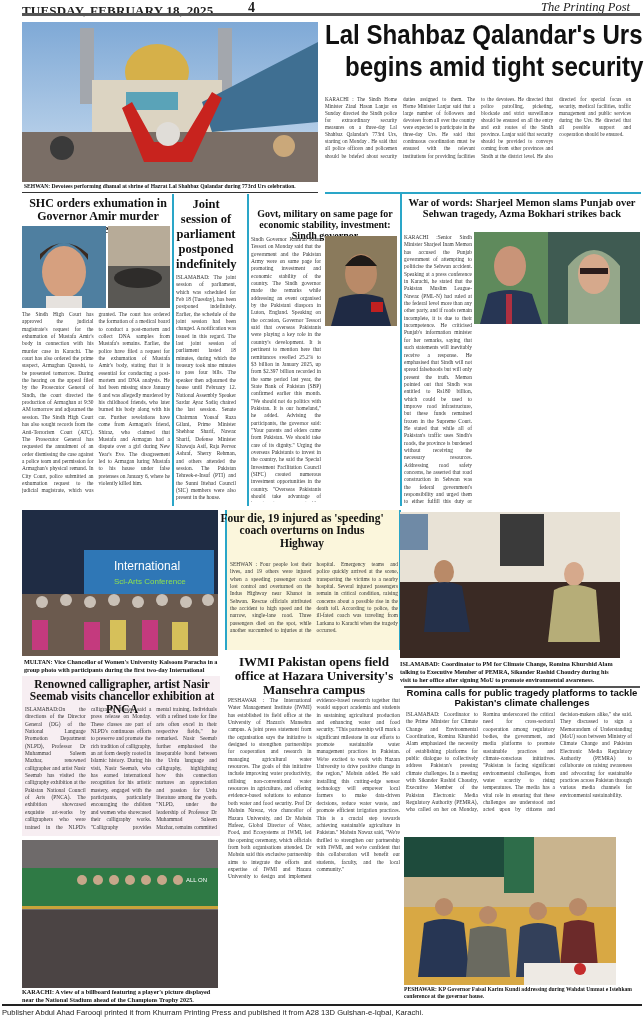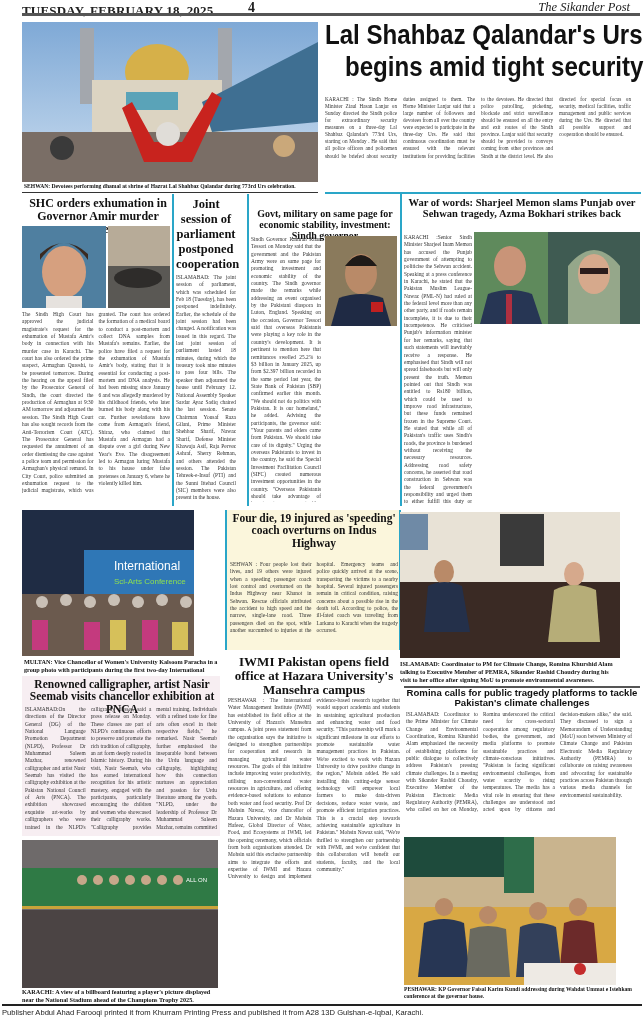--- a/index.html
+++ b/index.html
@@ -20,21 +20,21 @@
 .cyan-v{width:2px;background:#2aa6c8}
 .cyan-h{height:2px;background:#2aa6c8}
 .footer{left:2px;top:1008px;font-family:"Liberation Sans",sans-serif;font-size:7.6px;color:#222}
 .foot-rule{left:2px;top:1004px;width:640px;height:1.5px;background:#222}
 </style>
 </head>
 <body>
 
 <div class="abs hdr-date">TUESDAY, FEBRUARY 18, 2025</div>
 <div class="abs hdr-page">4</div>
-<div class="abs hdr-name">The Sikander Post</div>
+<div class="abs hdr-name">The Printing Post</div>
 <div class="abs hdr-rule"></div>
 
 <div class="abs photo" style="left:22px;top:22px;width:296px;height:160px;">
   <svg width="296" height="160" viewBox="0 0 296 160">
     <defs>
         <linearGradient id="sky" x1="0" y1="0" x2="0" y2="1">
           <stop offset="0" stop-color="#7fa9d6"></stop>
           <stop offset="1" stop-color="#c9dcef"></stop>
         </linearGradient>
       </defs>
@@ -72,21 +72,21 @@
 <div class="abs photo" style="left:108px;top:226px;width:62px;height:82px;background:#9b9288;">
   <svg width="62" height="82">
       <rect width="62" height="82" fill="#b7ab98"></rect>
       <rect x="0" y="40" width="62" height="42" fill="#5a5854"></rect>
       <ellipse cx="30" cy="52" rx="24" ry="10" fill="#2e2c2a"></ellipse>
     </svg>
 </div>
 <div class="abs body cols2" style="left:22px;top:311px;width:148px;height:190px;">The Sindh High Court has approved the judicial magistrate's request for the exhumation of Mustafa Amir's body in connection with his murder case in Karachi. The court has also ordered the prime suspect, Armaghan Qureshi, to be presented tomorrow. During the hearing on the appeal filed by the Prosecutor General of Sindh, the court directed the production of Armaghan at 9:30 AM tomorrow and adjourned the session. The Sindh High Court has also sought records from the Anti-Terrorism Court (ATC). The Prosecutor General has requested the annulment of an order dismissing the case against a police team and permission for Armaghan's physical remand. In City Court, police submitted an exhumation request to the judicial magistrate, which was granted. The court has ordered the formation of a medical board to conduct a post-mortem and collect DNA samples from Mustafa's remains. Earlier, the police have filed a request for the exhumation of Mustafa Amir's body, stating that it is essential for conducting a post-mortem and DNA analysis. He had been missing since January 6 and was allegedly murdered by his childhood friends, who later burned his body along with his car. Further revelations have come from Armagan's friend, Shiraz, who claimed that Mustafa and Armagan had a dispute over a girl during New Year's Eve. The disagreement led to Armagan luring Mustafa to his house under false pretenses on January 6, where he violently killed him.</div>
 <div class="abs cyan-v" style="left:172px;top:194px;height:312px;"></div>
 
-<div class="abs head" style="left:176px;top:197px;width:60px;font-size:12.5px;line-height:1.2;">Joint session of parliament postponed cooperation</div>
+<div class="abs head" style="left:176px;top:197px;width:60px;font-size:12.5px;line-height:1.2;">Joint session of parliament postponed indefinitely</div>
 <div class="abs body" style="left:176px;top:274px;width:60px;height:228px;">ISLAMABAD: The joint session of parliament, which was scheduled for Feb 18 (Tuesday), has been postponed indefinitely. Earlier, the schedule of the joint session had been changed. A notification was issued in this regard. The last joint session of parliament lasted 18 minutes, during which the treasury took nine minutes to pass four bills. The speaker then adjourned the house until February 12. National Assembly Speaker Sardar Ayaz Sadiq chaired the last session. Senate Chairman Yousaf Raza Gilani, Prime Minister Shehbaz Sharif, Nawaz Sharif, Defense Minister Khawaja Asif, Raja Pervez Ashraf, Sherry Rehman, and others attended the session. The Pakistan Tehreek-e-Insaf (PTI) and the Sunni Ittehad Council (SIC) members were also present in the house.</div>
 <div class="abs cyan-v" style="left:247px;top:194px;height:312px;"></div>
 
 <div class="abs head" style="left:251px;top:209px;width:148px;font-size:10px;">Govt, military on same page for economic stability, investment: Sindh governor</div>
 <div class="abs photo" style="left:325px;top:236px;width:72px;height:90px;">
   <svg width="72" height="90">
       <rect width="72" height="90" fill="#8a7a5c"></rect>
       <ellipse cx="36" cy="38" rx="16" ry="20" fill="#b98a68"></ellipse>
       <path d="M20,30 Q36,8 52,30" fill="#1e1a18"></path>
       <path d="M6,90 L14,62 Q36,54 58,62 L66,90Z" fill="#1f2a44"></path>
@@ -108,21 +108,21 @@
 <div class="abs photo" style="left:548px;top:232px;width:92px;height:92px;">
   <svg width="92" height="92">
       <rect width="92" height="92" fill="#3f5b52"></rect>
       <path d="M20,92 L20,34 Q46,2 72,34 L72,92Z" fill="#95a78a"></path>
       <ellipse cx="46" cy="42" rx="16" ry="20" fill="#d6a98c"></ellipse>
       <rect x="32" y="36" width="28" height="6" fill="#2a1c1c"></rect>
     </svg>
 </div>
 <div class="abs body" style="left:404px;top:234px;width:68px;height:270px;">KARACHI :Senior Sindh Minister Sharjeel Inam Memon has accused the Punjab government of attempting to politicise the Sehwan accident. Speaking at a press conference in Karachi, he stated that the Pakistan Muslim League-Nawaz (PML-N) had ruled at the federal level more than any other party, and if roads remain incomplete, it is due to their incompetence. He criticised Punjab's information minister for her remarks, saying that such statements will inevitably receive a response. He emphasised that Sindh will not spread falsehoods but will only present the truth. Memon pointed out that Sindh was entitled to Rs180 billion, which could be used to improve road infrastructure, but these funds remained frozen in the Supreme Court. He stated that while all of Pakistan's traffic uses Sindh's roads, the province is burdened without receiving the necessary resources. Addressing road safety concerns, he asserted that road construction in Sehwan was the federal government's responsibility and urged them to either fulfill this duty or officially hand it over to Sindh. In response, Punjab Information Minister Azma Bokhari hit back at Sharjeel Memon's remarks, stating that Sindh's leaders always take offence when confronted with the truth. She accused them of habitually playing the provincialism card and highlighted that many major projects in Sindh are running with federal assistance. She claimed that Sindh's politicians frequently resort to aggressive statements, and when Punjab responds, they become defensive. Bokhari further criticised Sharjeel Memon for repeatedly bringing up the "uncle-niece" reference in political debates, calling it a political manoeuvre. She asserted that while Punjab completed projects within a year, Sindh has been struggling with issues such as dysfunctional schools and inadequate transport for years. She challenged the Sindh government to compare its 16-year performance with Punjab's progress under Maryam Nawaz's leadership over just one year. She also took a jibe at Sindh's governance, stating that a party that had failed to clean Karachi's garbage in 16 years should not lecture others. Concluding her remarks, she invited Sharjeel Memon to visit Lahore if he ever wished to see clean streets and well-maintained infrastructure.</div>
 
-<div class="abs photo" style="left:22px;top:510px;width:172px;height:146px;background:#fef9c3;">
+<div class="abs photo" style="left:22px;top:510px;width:196px;height:146px;background:#fef9c3;">
   <svg width="196" height="146">
     <rect width="196" height="146" fill="#1f2c44"></rect>
     <rect x="62" y="40" width="130" height="44" fill="#2f77b6"></rect>
     <text x="92" y="60" fill="#fff" font-size="12" font-family="Liberation Sans, sans-serif">International</text>
     <text x="92" y="74" fill="#8ee04f" font-size="8" font-family="Liberation Sans, sans-serif">Sci-Arts Conference</text>
     <rect x="0" y="84" width="196" height="62" fill="#6b5a4e"></rect>
     <g fill="#c9c0b6">
         <circle cx="20" cy="92" r="6"></circle>
         <circle cx="44" cy="90" r="6"></circle>
         <circle cx="68" cy="92" r="6"></circle>
@@ -139,21 +139,21 @@
       </g>
     <g fill="#d6c05a">
         <rect x="88" y="110" width="16" height="30"></rect>
         <rect x="150" y="112" width="16" height="28"></rect>
       </g>
   </svg>
 </div>
 <div class="abs cap" style="left:24px;top:658px;width:196px;">MULTAN: Vice Chancellor of Women's University Kalsoom Paracha in a group photo with participants during the first two-day International Conference at Women's University.</div>
 
 <div class="abs" style="left:225px;top:510px;width:176px;height:140px;background:#fbf6dc;border-left:2px solid #2aa6c8;border-right:2px solid #2aa6c8;"></div>
-<div class="abs head" style="left:230px;top:512px;width:168px;font-size:11.5px;">Four die, 19 injured as 'speeding' coach overturns on Indus Highway</div>
+<div class="abs head" style="left:218px;top:512px;width:168px;font-size:11.5px;">Four die, 19 injured as 'speeding' coach overturns on Indus Highway</div>
 <div class="abs body cols2" style="left:230px;top:561px;width:168px;height:88px;">SEHWAN : Four people lost their lives, and 19 others were injured when a speeding passenger coach lost control and overturned on the Indus Highway near Khanot in Sehwan. Rescue officials attributed the accident to high speed and the narrow, single-lane road. Three passengers died on the spot, while another succumbed to injuries at the hospital. Emergency teams and police quickly arrived at the scene, transporting the victims to a nearby hospital. Several injured passengers remain in critical condition, raising concerns about a possible rise in the death toll. According to police, the ill-fated coach was traveling from Larkana to Karachi when the tragedy occurred.</div>
 
 <div class="abs photo" style="left:400px;top:512px;width:220px;height:146px;">
   <svg width="220" height="146">
     <rect width="220" height="146" fill="#e8e2d6"></rect>
     <rect x="100" y="2" width="44" height="52" fill="#3a3a3a"></rect>
     <rect x="0" y="2" width="28" height="36" fill="#6f8aa6"></rect>
     <rect x="0" y="70" width="220" height="76" fill="#3a2a24"></rect>
     <ellipse cx="44" cy="60" rx="10" ry="12" fill="#b98a68"></ellipse>
     <path d="M24,120 L28,74 Q44,66 62,74 L70,120Z" fill="#24304a"></path>

